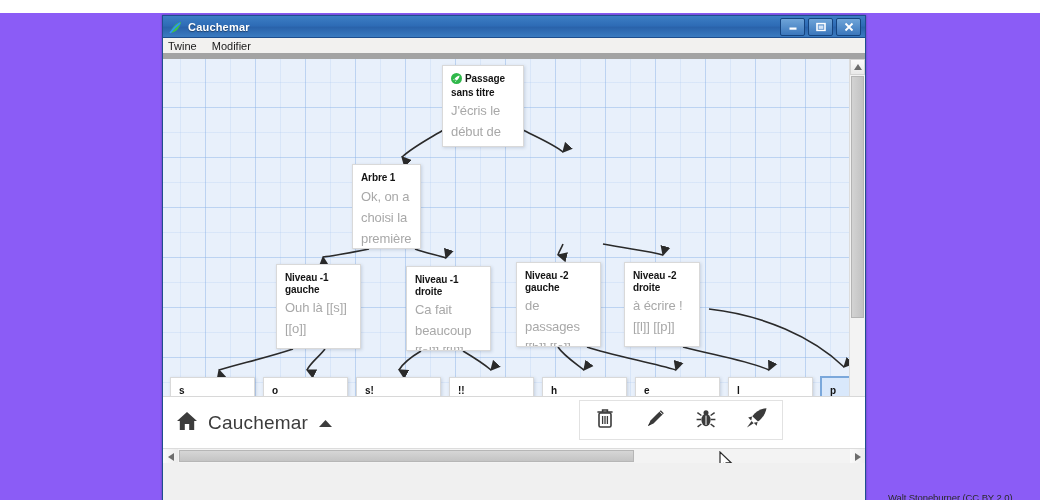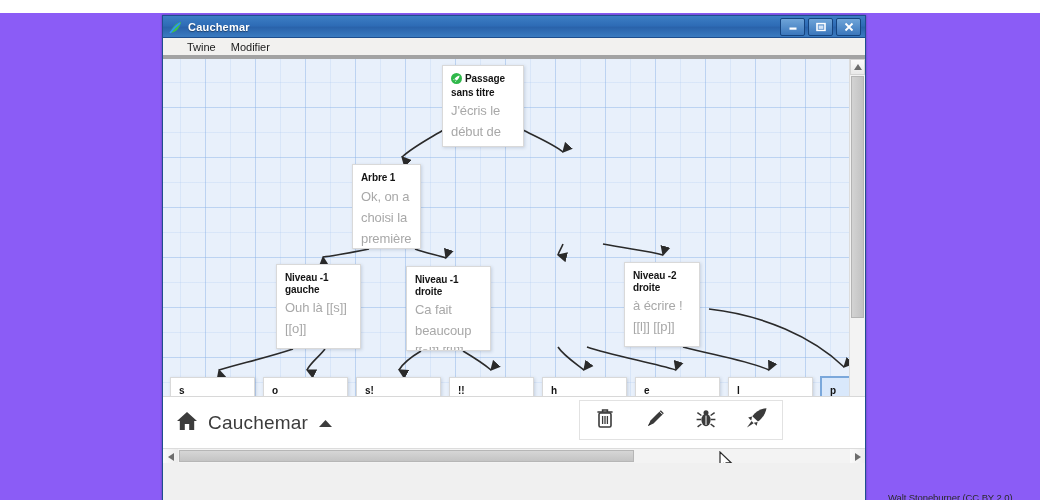--- a/index.html
+++ b/index.html
@@ -64,24 +64,24 @@
     background: linear-gradient(to bottom, #6ea4d8, #3b77bc);
     position: relative;
     cursor: default;
   }
   .win-btn svg { position: absolute; left: 50%; top: 50%; transform: translate(-50%,-50%); }
 
   
   .menubar {
     height: 21px;
     background: #f2f1ef;
-    border-bottom: 4px solid #a3a3a3;
+    border-bottom: 6px solid #a3a3a3;
     display: flex;
     align-items: center;
-    padding-left: 24px;
+    padding-left: 5px;
     box-sizing: border-box;
   }
   .menu-item {
     font-size: 11px;
     color: #1a1a1a;
     padding: 2px 9px 2px 0;
     margin-right: 6px;
     cursor: default;
   }
 
@@ -350,20 +350,24 @@
             <div class="p-excerpt">Ok, on a choisi la première possibilité ! Voyons voir [[Niveau -1</div>
           </div>
           <div class="passage" style="left: 113px; top: 205px; width: 85px; height: 85px;">
             <div class="p-title">Niveau -1 gauche</div>
             <div class="p-excerpt">Ouh là [[s]] [[o]]</div>
           </div>
           <div class="passage" style="left: 243px; top: 207px; width: 85px; height: 85px;">
             <div class="p-title">Niveau -1 droite</div>
             <div class="p-excerpt">Ca fait beaucoup [[s!]] [[!!]]</div>
           </div>
+          <div class="passage" style="left: 353px; top: 203px; width: 85px; height: 85px;">
+            <div class="p-title">Niveau -2 gauche</div>
+            <div class="p-excerpt">de passages [[h]] [[e]]</div>
+          </div>
           <div class="passage" style="left: 461px; top: 203px; width: 76px; height: 85px;">
             <div class="p-title">Niveau -2 droite</div>
             <div class="p-excerpt">à écrire ! [[l]] [[p]]</div>
           </div>
           <div class="passage" style="left: 7px; top: 318px; width: 85px; height: 85px;">
             <div class="p-title">s</div>
             <div class="p-excerpt">Double-cliquez sur ce passage pour le modifier.</div>
           </div>
           <div class="passage" style="left: 100px; top: 318px; width: 85px; height: 85px;">
             <div class="p-title">o</div>

